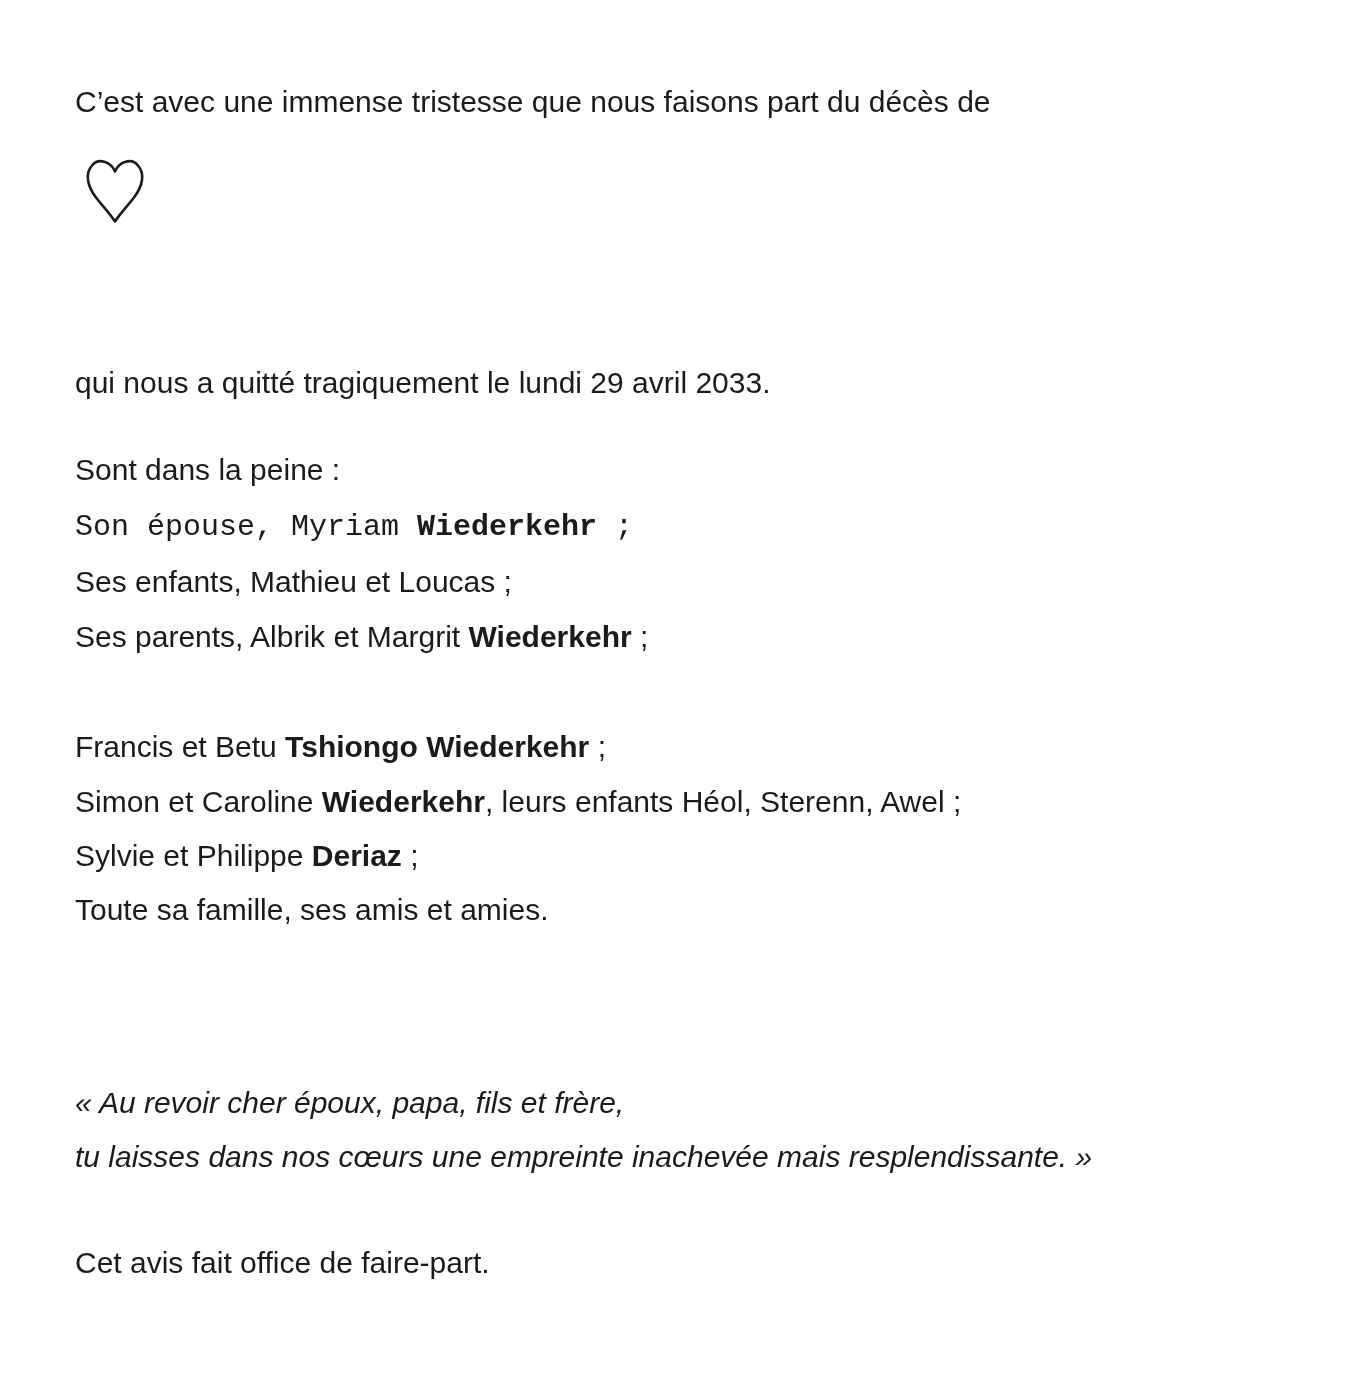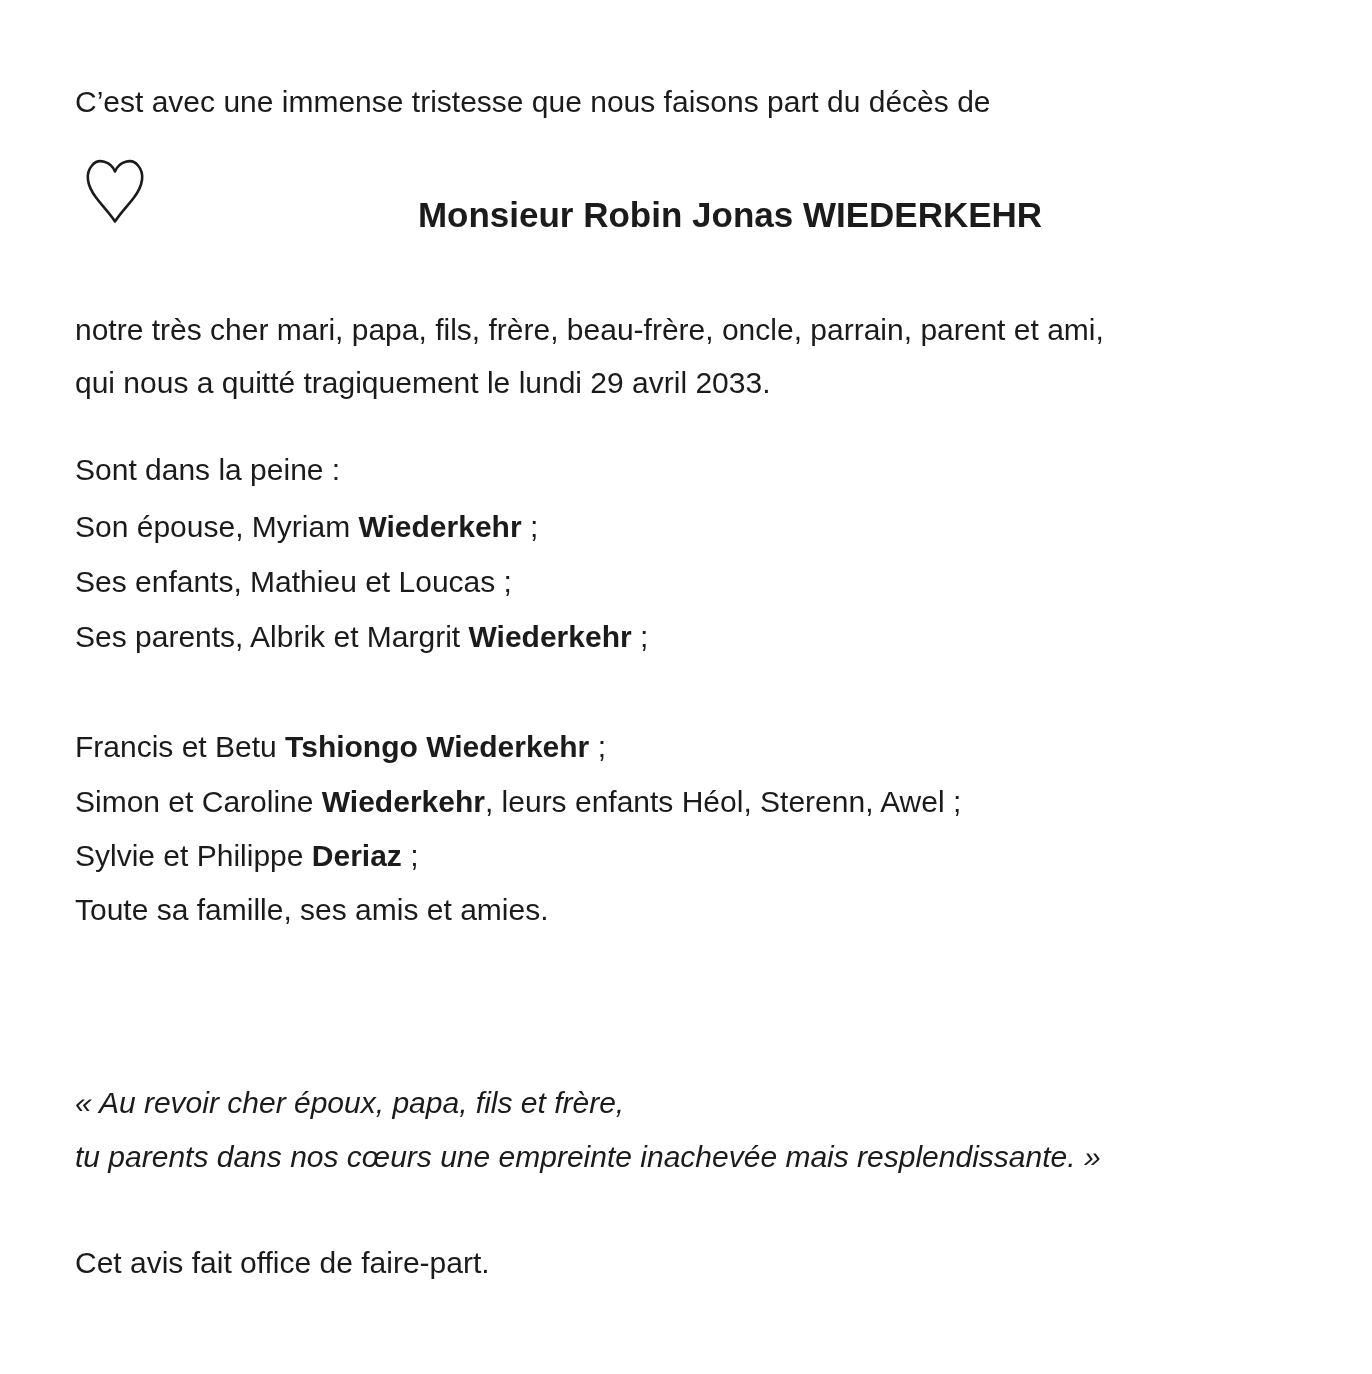--- a/index.html
+++ b/index.html
@@ -26,21 +26,21 @@
     top: 197px;
     left: 177px;
     right: 89px;
     text-align: center;
     font-size: 35px;
     font-weight: bold;
   }
   .desc1 { top: 315px; }
   .desc2 { top: 368px; }
   .mourn-header { top: 455px; }
-  .fam-0 { top: 512px; }
+  .fam-0 { top: 512px; font-family: Liberation Mono, monospace; }
   .fam-1 { top: 567px; }
   .fam-2 { top: 622px; }
   .fam-3 { top: 677px; }
   .fam-4 { top: 732px; }
   .fam-5 { top: 787px; }
   .fam-6 { top: 841px; }
   .fam-7 { top: 895px; }
   .ceremony { top: 980px; }
   .quote {
     font-style: italic;
@@ -66,23 +66,21 @@
 <div class="page">
 
   <div class="line intro">C’est avec une immense tristesse que nous faisons part du décès de</div>
 
   <span class="heart">
     <svg viewBox="0 0 62 67" fill="none" xmlns="http://www.w3.org/2000/svg">
       <path d="M31 14 C27 4, 14 0, 8 8 C1 16, 3 28, 12 40 C18 48, 26 56, 31 64 C36 56, 44 48, 50 40 C59 28, 61 16, 54 8 C48 0, 35 4, 31 14 Z" stroke="#1b1b1b" stroke-width="2.6" fill="none" stroke-linejoin="round"></path>
     </svg>
   </span>
 
-  <div class="line title-line">Monsieur Robin Jonas WIEDERKEHR</div>
 
-  <div class="line desc1">notre très cher mari, papa, fils, frère, beau-frère, oncle, parrain, parent et ami,</div>
   <div class="line desc2">qui nous a quitté tragiquement le lundi 29 avril 2033.</div>
 
   <div class="line mourn-header">Sont dans la peine :</div>
 
   <div class="line fam-0"><span>Son épouse, Myriam </span><b>Wiederkehr</b><span> ;</span></div>
 
   <div class="line fam-1"><span>Ses enfants, Mathieu et Loucas ;</span><b></b><span></span></div>
 
   <div class="line fam-2"><span>Ses parents, Albrik et Margrit </span><b>Wiederkehr</b><span> ;</span></div>
 
@@ -90,17 +88,17 @@
   <div class="line fam-5"><span>Simon et Caroline </span><b>Wiederkehr</b><span>, leurs enfants Héol, Sterenn, Awel ;</span></div>
 
   <div class="line fam-4"><span>Francis et Betu </span><b>Tshiongo Wiederkehr</b><span> ;</span></div>
 
   <div class="line fam-6"><span>Sylvie et Philippe </span><b>Deriaz</b><span> ;</span></div>
 
   <div class="line fam-7"><span>Toute sa famille, ses amis et amies.</span><b></b><span></span></div>
 
 
   <div class="line quote quote-1">« Au revoir cher époux, papa, fils et frère,</div>
-  <div class="line quote quote-2">tu parents dans nos cœurs une empreinte inachevée mais resplendissante. »</div>
+  <div class="line quote quote-2">tu laisses dans nos cœurs une empreinte inachevée mais resplendissante. »</div>
 
   <div class="line footer-line">Cet avis fait office de faire-part.</div>
 
 </div>
 
 </body></html>

